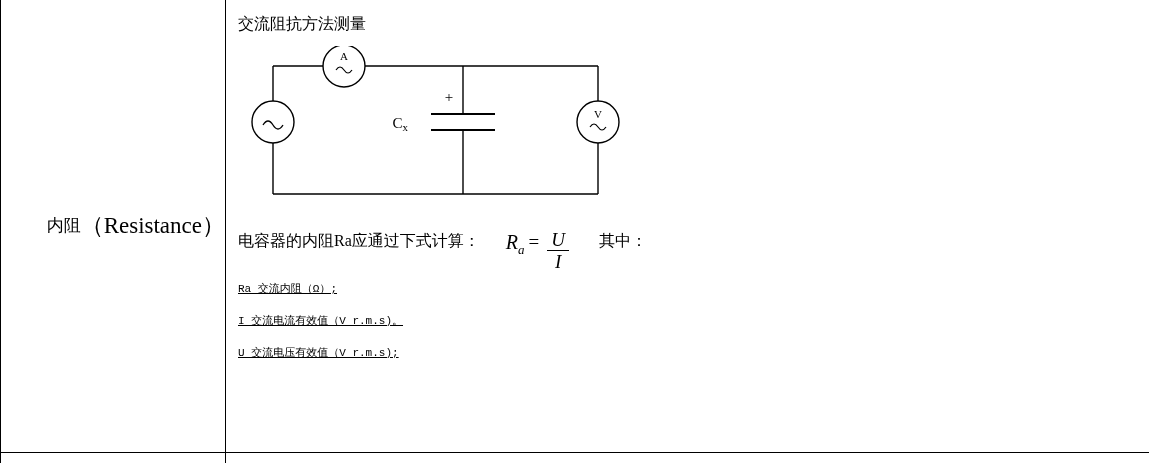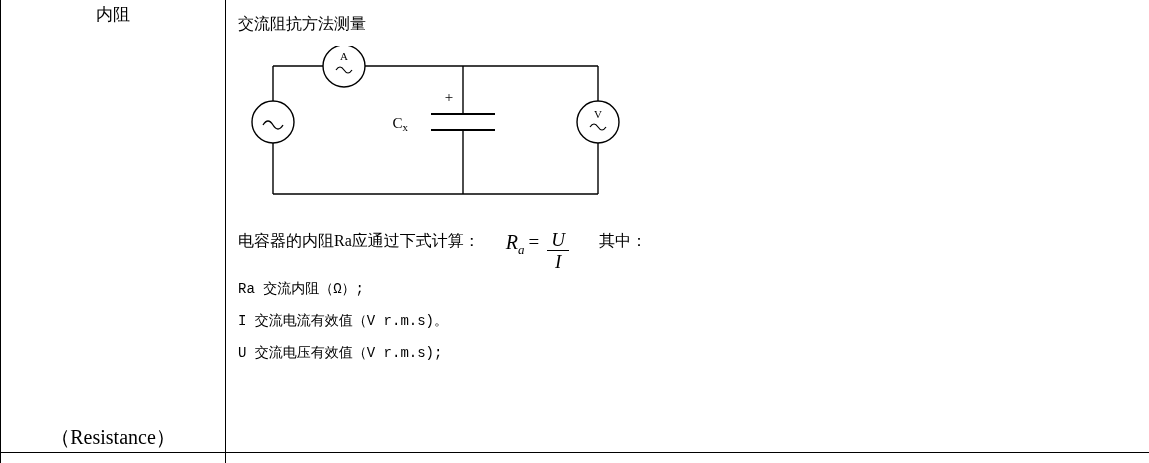--- a/index.html
+++ b/index.html
@@ -58,34 +58,33 @@
   }
 
   
   .label-cell {
     position: absolute;
     left: 1px;
     top: 0;
     width: 224px;
     height: 452px;
     display: flex;
-    flex-direction: column;
+    flex-direction: row;
     align-items: center;
-    justify-content: space-between;
-    gap: 36px;
+    justify-content: flex-end;
   }
   .label-cn {
     font-family: "Liberation Serif", serif;
     font-size: 17px;
     line-height: 30px;
     text-align: center;
   }
   .label-en {
     font-family: "Liberation Serif", serif;
-    font-size: 20px;
+    font-size: 23px;
     line-height: 30px;
     text-align: center;
   }
 
   
   .content-cell {
     position: absolute;
     left: 226px;
     top: 0;
     width: 923px;
@@ -96,23 +95,24 @@
 
   .para {
     font-family: "Liberation Serif", serif;
     font-size: 16px;
     line-height: 32px;
     white-space: nowrap;
   }
 
   .mono-line {
     font-family: "Liberation Mono", monospace;
-    font-size: 14px;
+    font-size: 11px;
     line-height: 32px;
     white-space: nowrap;
+    text-decoration: underline;
   }
 
   
   .circuit-wrap {
     position: relative;
     width: 560px;
     height: 185px;
     margin: 6px 0 0 0;
   }
 

